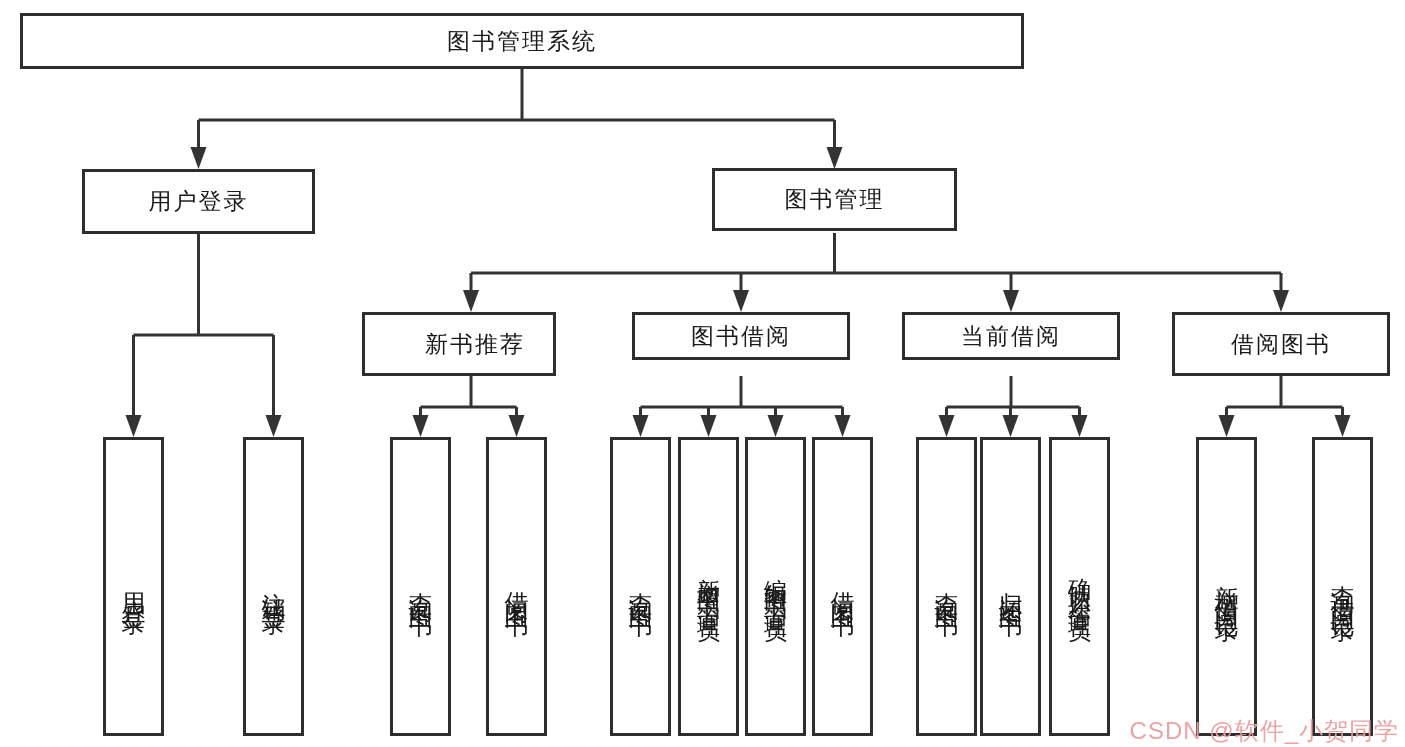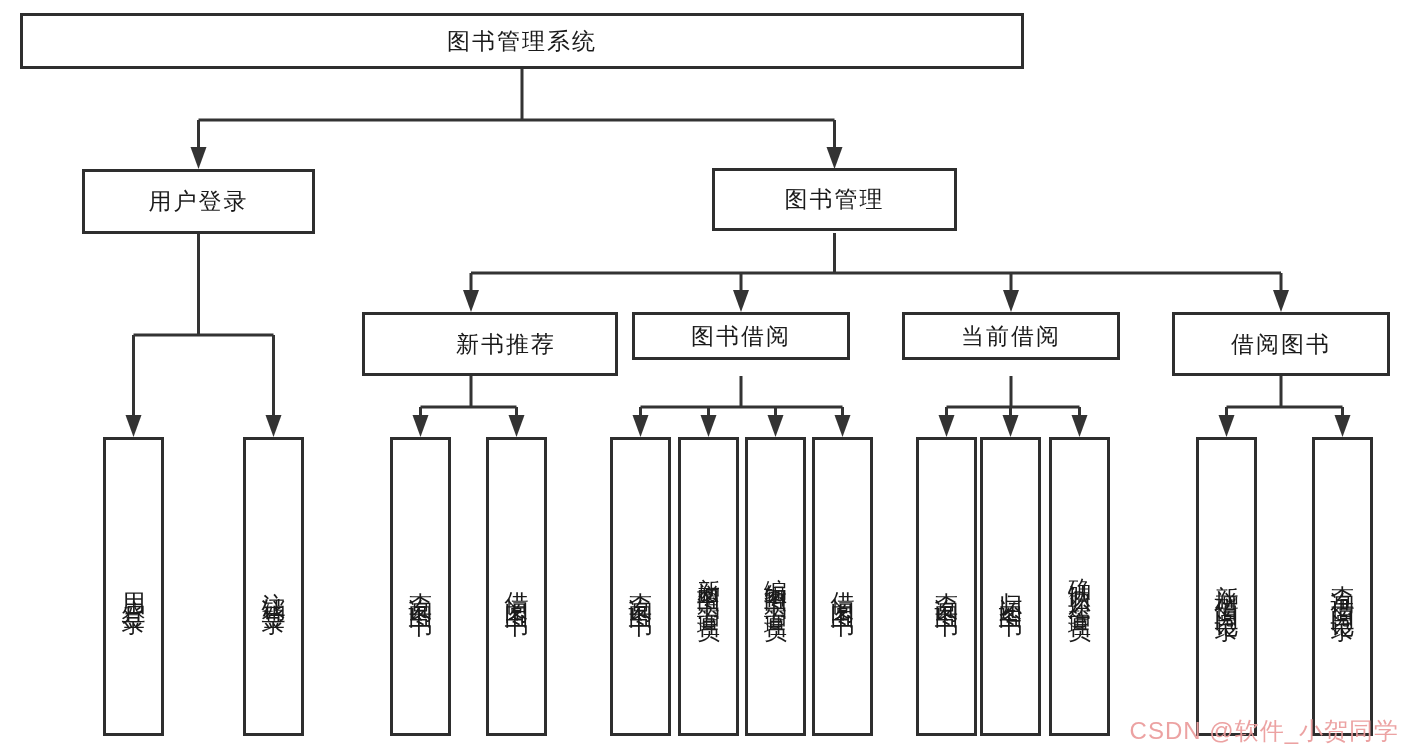--- a/index.html
+++ b/index.html
@@ -13,21 +13,21 @@
   .vbox{position:absolute;box-sizing:border-box;border:3px solid #2e2e2e;background:#fff;
         width:61px;height:299px;top:437px;z-index:2;
         display:flex;align-items:center;justify-content:center;}
   .vbox .vlabel{writing-mode:vertical-rl;text-orientation:mixed;line-height:1;
         font-size:24px;letter-spacing:7px;color:#1a1a1a;}
   .vbox.tight .vlabel{letter-spacing:6px;font-size:23px;}
   
   #n-root{left:20px;top:13px;width:1004px;height:56px;font-size:23px;}
   #n-user{left:82px;top:169px;width:233px;height:65px;}
   #n-mgmt{left:712px;top:168px;width:245px;height:63px;text-align:center;}
-  #n-newbook{left:362px;top:312px;width:256px;height:64px;padding-left:32px;}
+  #n-newbook{left:362px;top:312px;width:194px;height:64px;padding-left:32px;}
   #n-borrow{left:632px;top:312px;width:218px;height:48px;}
   #n-current{left:902px;top:312px;width:218px;height:48px;}
   #n-record{left:1172px;top:312px;width:218px;height:64px;}
   #l-a1{left:103px;}  #l-a2{left:243px;}
   #l-b1{left:390px;}  #l-b2{left:486px;}
   #l-c1{left:610px;}  #l-c2{left:678px;} #l-c3{left:745px;} #l-c4{left:812px;}
   #l-d1{left:916px;}  #l-d2{left:980px;} #l-d3{left:1049px;}
   #l-e1{left:1196px;} #l-e2{left:1312px;}
   #watermark{position:absolute;right:6px;top:715px;z-index:5;
         font-size:24px;letter-spacing:1px;color:rgba(235,157,157,0.95);white-space:nowrap;}

